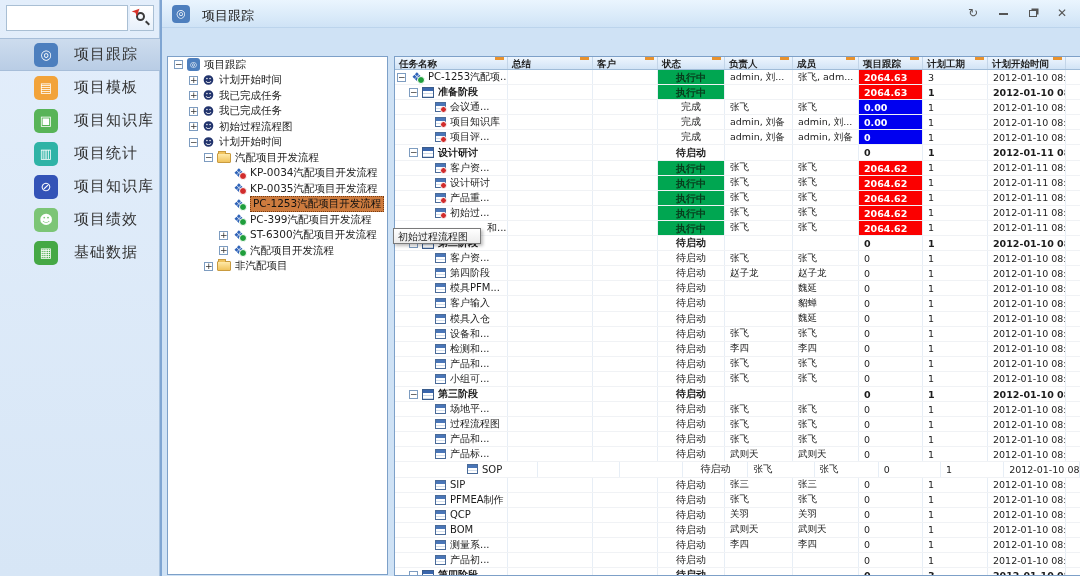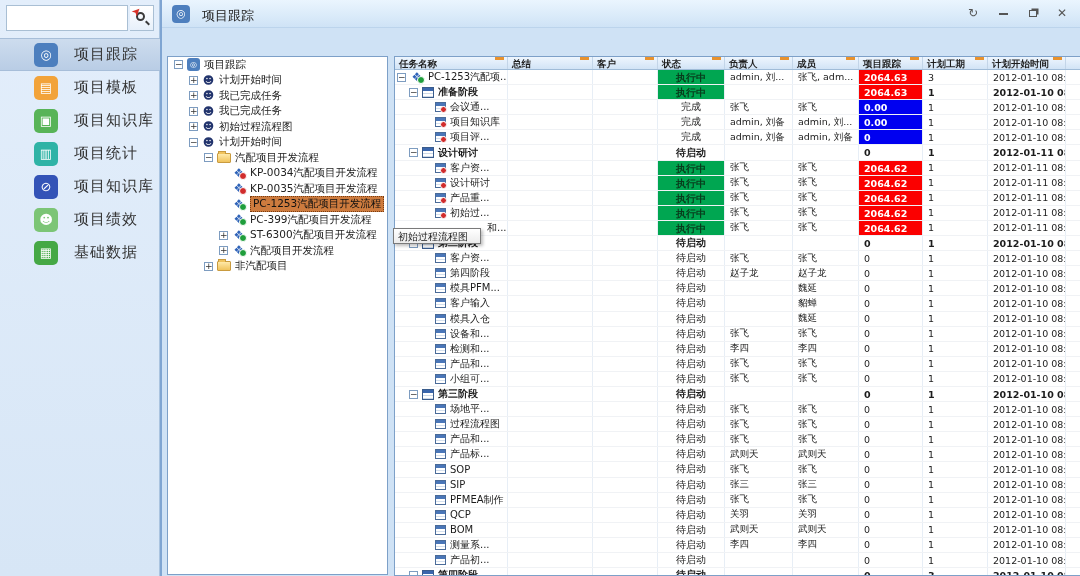--- a/index.html
+++ b/index.html
@@ -714,21 +714,21 @@
             <div class="tcell center" style="width: 67px;">
               <span style="font-size: 10px;">待启动</span>
             </div>
             <div class="tcell small" style="width: 68px;">武则天</div>
             <div class="tcell small" style="width: 66px;">武则天</div>
             <div class="tcell small" style="width: 64px;">0</div>
             <div class="tcell small" style="width: 65px;">1</div>
             <div class="tcell small" style="width: 78px;">2012-01-10 08:45:3</div>
           </div>
           <div class="trow">
-            <div class="tcell name" style="width: 113px; padding-left: 40px;">
+            <div class="tcell name" style="width: 113px; padding-left: 40px; margin-left: 32px;">
               <span class="ic-task"></span>
               <span class="tname-label">SOP</span>
             </div>
             <div class="tcell" style="width: 85px;"></div>
             <div class="tcell" style="width: 65px;"></div>
             <div class="tcell center" style="width: 67px;">
               <span style="font-size: 10px;">待启动</span>
             </div>
             <div class="tcell small" style="width: 68px;">张飞</div>
             <div class="tcell small" style="width: 66px;">张飞</div>

